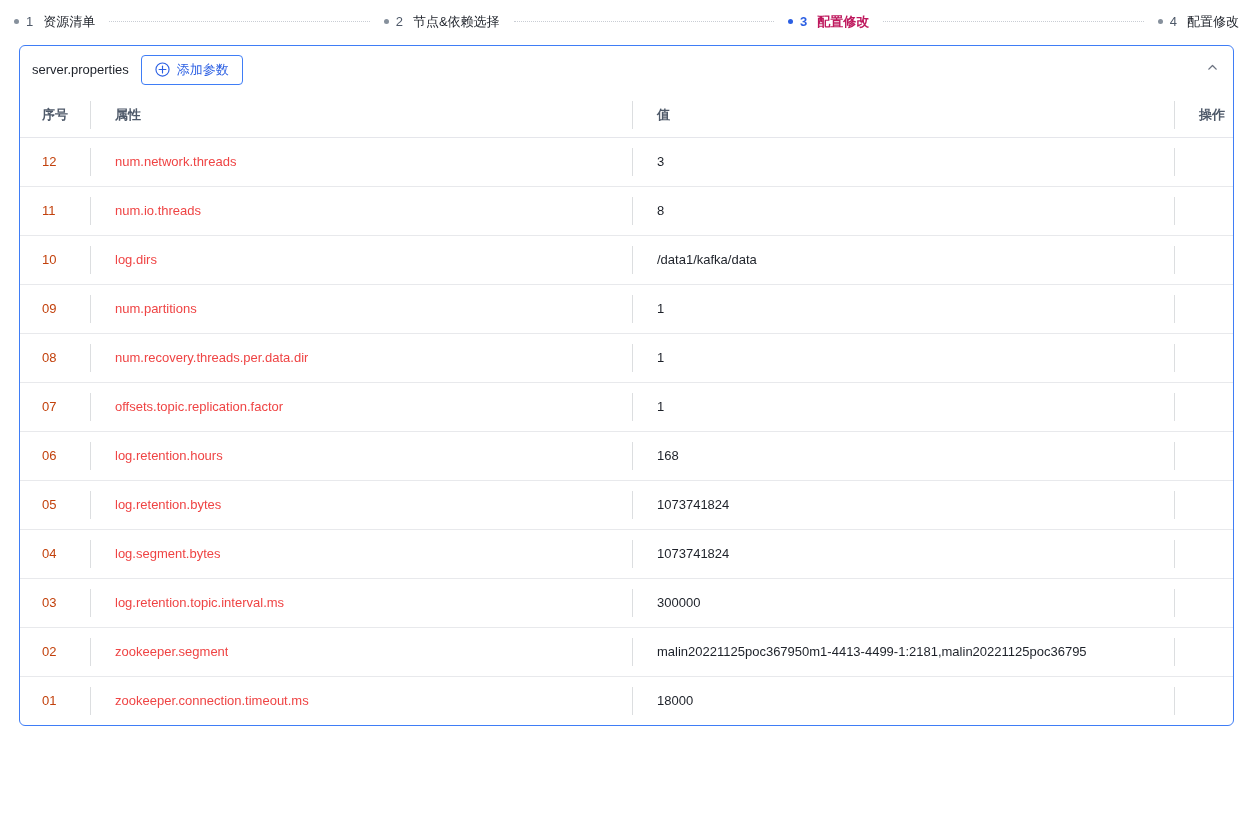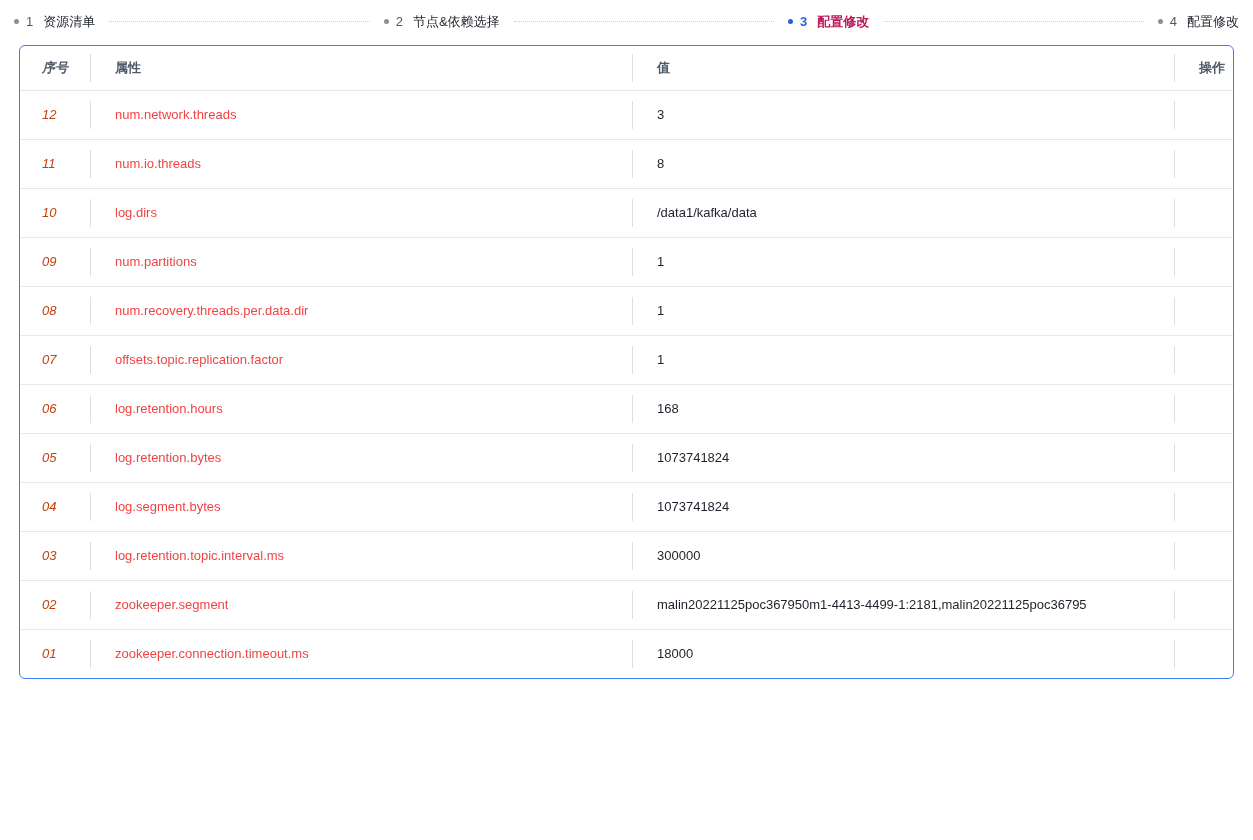--- a/index.html
+++ b/index.html
@@ -145,21 +145,21 @@
   .c-op    { width: 81px; }
 
   .cell-inner {
     display: flex;
     align-items: center;
     height: 100%;
     padding-left: 22px;
     overflow: hidden;
     white-space: nowrap;
   }
-  .cell-idx .cell-inner { padding-left: 22px; font-style: italic; }
+  .cell-idx .cell-inner { padding-left: 22px; }
   .cell-key .cell-inner,
   .cell-val .cell-inner,
   .cell-op  .cell-inner {
     border-left: 1px solid #dcdee0;
     height: 28px;
     padding-left: 24px;
   }
   thead .cell-inner { height: 20px; padding-left: 22px; }
   thead .cell-key .cell-inner,
   thead .cell-val .cell-inner,
@@ -206,20 +206,42 @@
     <div class="step-line"></div>
     <div class="step">
       <span class="step-dot"></span>
       <span class="step-num">4</span>
       <span class="step-label">配置修改</span>
     </div>
   </div>
 
 <div class="card">
 
+  <div class="card-header">
+    <span class="card-title">server.properties</span>
+
+    <button class="add-btn">
+      <span class="plus-icon">
+        <svg width="15" height="15" viewBox="0 0 16 16">
+          <circle cx="8" cy="8" r="7" fill="none" stroke="#2b5fe3" stroke-width="1.2"></circle>
+          <line x1="8" y1="4.4" x2="8" y2="11.6" stroke="#2b5fe3" stroke-width="1.2" stroke-linecap="round"></line>
+          <line x1="4.4" y1="8" x2="11.6" y2="8" stroke="#2b5fe3" stroke-width="1.2" stroke-linecap="round"></line>
+        </svg>
+      </span>
+      <span>添加参数</span>
+    </button>
+
+    <button class="collapse-btn">
+      <span>
+        <svg width="13" height="13" viewBox="0 0 16 16">
+          <polyline points="3.5,10 8,5.6 12.5,10" fill="none" stroke="#6b7280" stroke-width="1.7" stroke-linecap="round" stroke-linejoin="round"></polyline>
+        </svg>
+      </span>
+    </button>
+  </div>
 
   <table class="tbl">
     <colgroup>
       <col class="c-idx">
         <col class="c-key">
         <col class="c-val">
         <col class="c-op">
     </colgroup>
     <thead>
       <tr>

